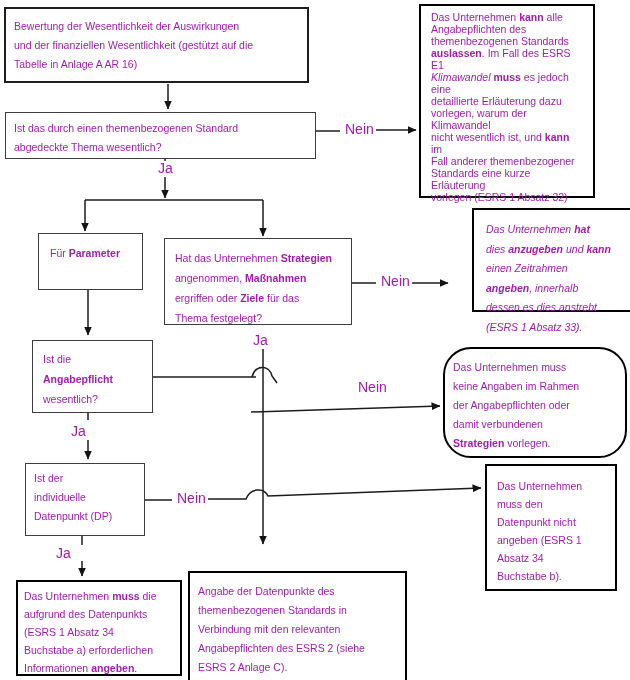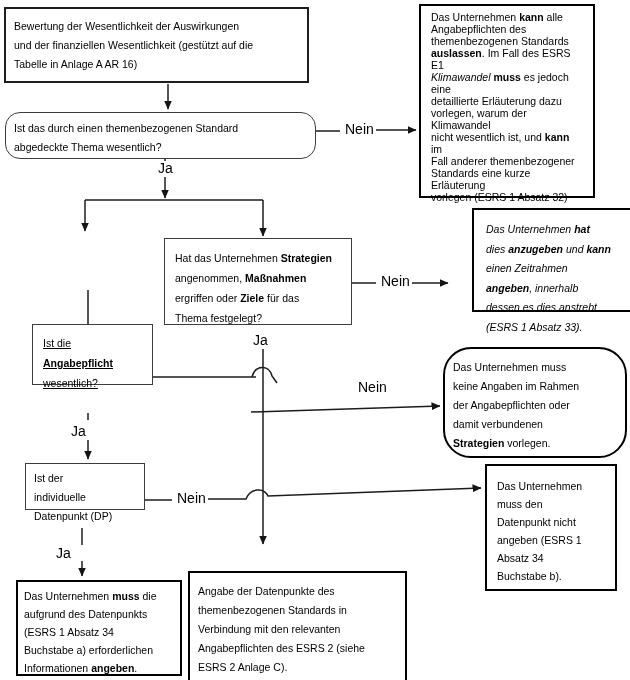--- a/index.html
+++ b/index.html
@@ -1,29 +1,29 @@
 <!DOCTYPE html>
 <html><head>
 <meta charset="utf-8">
 <style>
   html,body{margin:0;padding:0;background:#ffffff;}
   #stage{position:relative;width:630px;height:680px;background:#fff;overflow:hidden;
-         font-family:"Liberation Sans",sans-serif;color:#000000;}
+         font-family:"Liberation Sans",sans-serif;color:#a21caf;}
   #connectors{position:absolute;left:0;top:0;width:630px;height:680px;}
   .node{position:absolute;background:#fff;border:1.5px solid #3d3d3d;box-sizing:border-box;
         font-size:10.5px;line-height:19px;white-space:pre-line;}
   .node.thick{border:2.6px solid #000;}
   .lbl{position:absolute;font-size:14px;line-height:14px;background:#fff;padding:0 2px;}
 
   #n-assessment {left:4px;  top:7px;  width:305px;height:76px; padding:8px 8px 0; border-width:2px;border-color:#1e1e1e;}
-  #n-topic      {left:5px;  top:112px;width:311px;height:47px; padding:6px 8px 0;border-radius:15px;}
+  #n-topic      {left:5px;  top:112px;width:311px;height:47px; padding:6px 8px 0;}
   #n-parameter  {left:38px; top:233px;width:105px;height:57px; padding:10px 0 0 11px;}
   #n-policies   {left:148px;top:238px;width:188px;height:87px; padding:9px 10px 0;line-height:20px;margin-left:16px;}
-  #n-disclosure {left:32px; top:324px;width:121px;height:61px; padding:8px 10px 0;line-height:20px;text-decoration:underline;}
-  #n-datapoint  {left:25px; top:463px;width:120px;height:47px; padding:5px 8px 0;}
+  #n-disclosure {left:32px; top:340px;width:121px;height:73px; padding:8px 10px 0;line-height:20px;}
+  #n-datapoint  {left:25px; top:463px;width:120px;height:73px; padding:5px 8px 0;}
   #n-mustdisclose{left:16px; top:580px;width:166px;height:96px; padding:5px 6px 0;line-height:18px;}
   #n-esrs2      {left:188px;top:571px;width:219px;height:132px;padding:9px 8px 8px;}
   #n-omitstd    {left:419px;top:4px;  width:176px;height:194px;padding:5px 10px 0;line-height:12px;}
   #n-timeframe  {left:472px;top:208px;width:175px;height:104px;padding:10px 12px 0;line-height:19.5px;font-style:italic;}
   #n-nodisclosure{left:443px;top:347px;width:184px;height:111px;padding:9px 8px 0;border-radius:28px;}
   #n-omitdp     {left:485px;top:464px;width:132px;height:127px;padding:11px 10px 0;line-height:18px;}
 
   #l-ja1  {left:156px;top:161px;}
   #l-nein1{left:343px;top:122px;}
   #l-ja2  {left:251px;top:333px;}
@@ -67,20 +67,21 @@
       <path d="M337,283 H376"></path>
       <path d="M412,283 H448" marker-end="url(#ah)"></path>
     </g>
   </svg>
 
   <div class="node" id="n-assessment"><span>Bewertung der Wesentlichkeit der Auswirkungen
 und der finanziellen Wesentlichkeit (gestützt auf die
 Tabelle in Anlage A AR 16)</span></div>
   <div class="node" id="n-topic"><span>Ist das durch einen themenbezogenen Standard
 abgedeckte Thema wesentlich?</span></div>
+  <div class="node" id="n-parameter"><span>Für </span><span style="font-weight: bold;">Parameter</span></div>
   <div class="node" id="n-policies"><span>Hat das Unternehmen </span><span style="font-weight: bold;">Strategien</span><span>
 angenommen, </span><span style="font-weight: bold;">Maßnahmen</span><span>
 ergriffen oder </span><span style="font-weight: bold;">Ziele</span><span> für das
 Thema festgelegt?</span></div>
   <div class="node" id="n-disclosure"><span>Ist die
 </span><span style="font-weight: bold;">Angabepflicht</span><span>
 wesentlich?</span></div>
   <div class="node" id="n-datapoint"><span>Ist der
 individuelle
 Datenpunkt (DP)</span></div>

